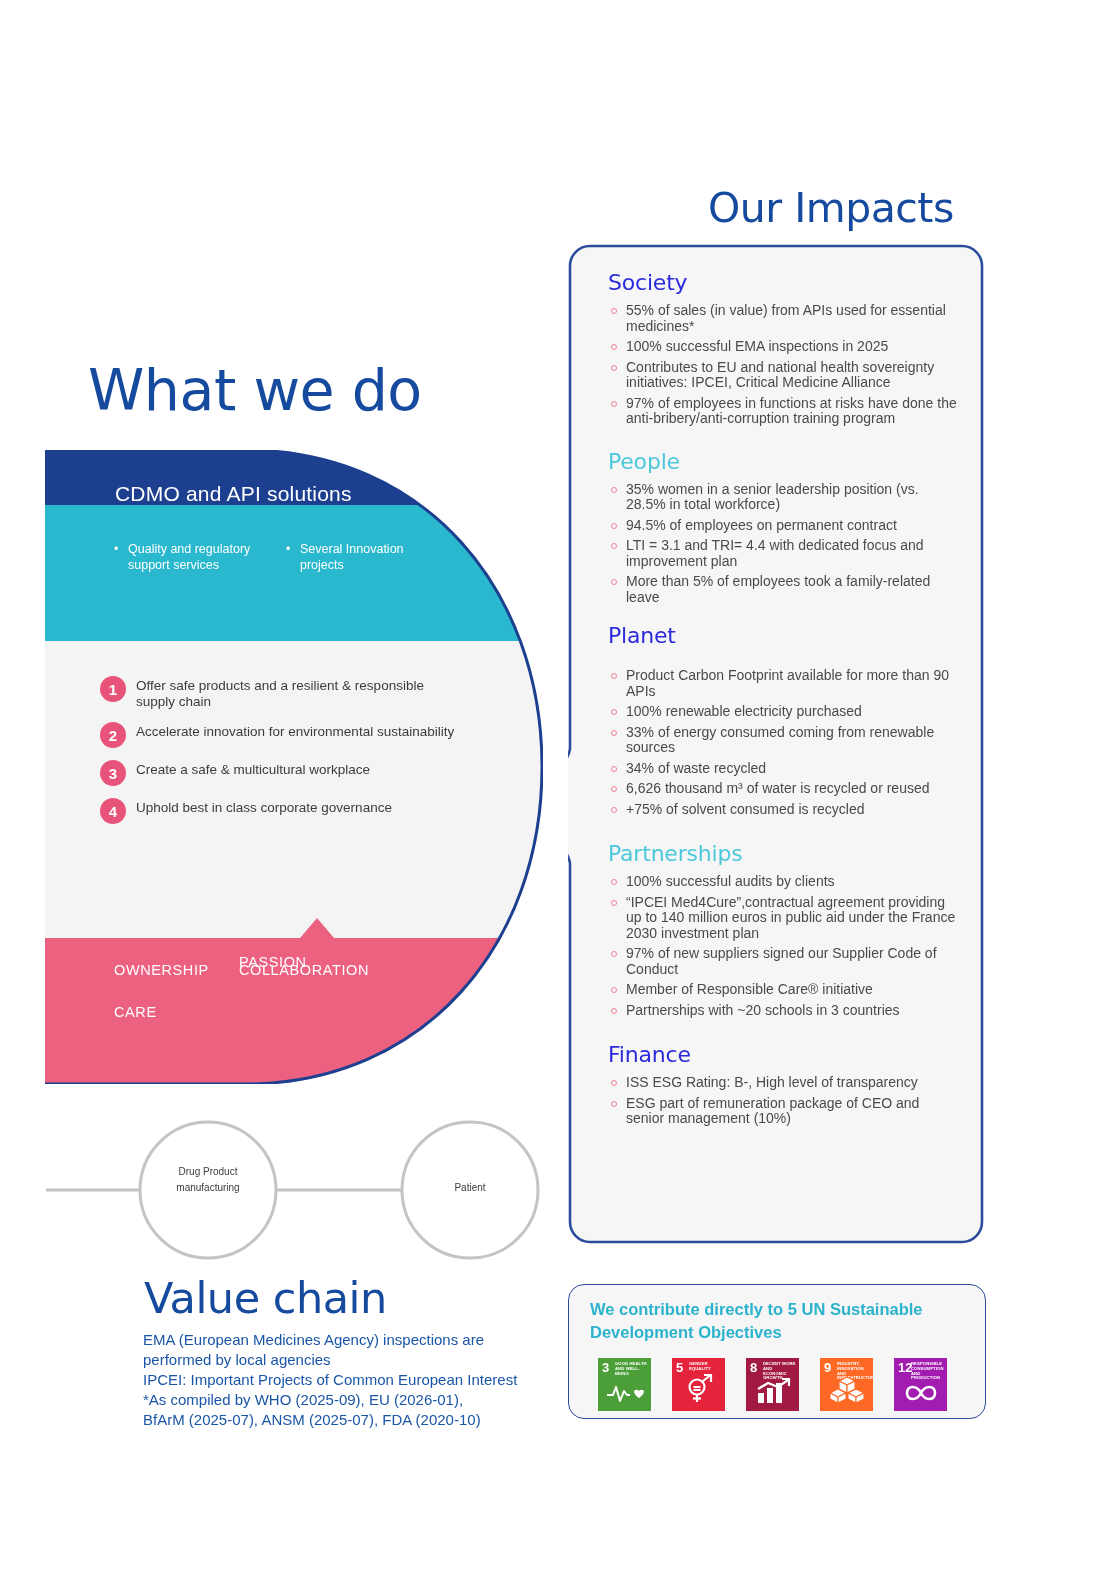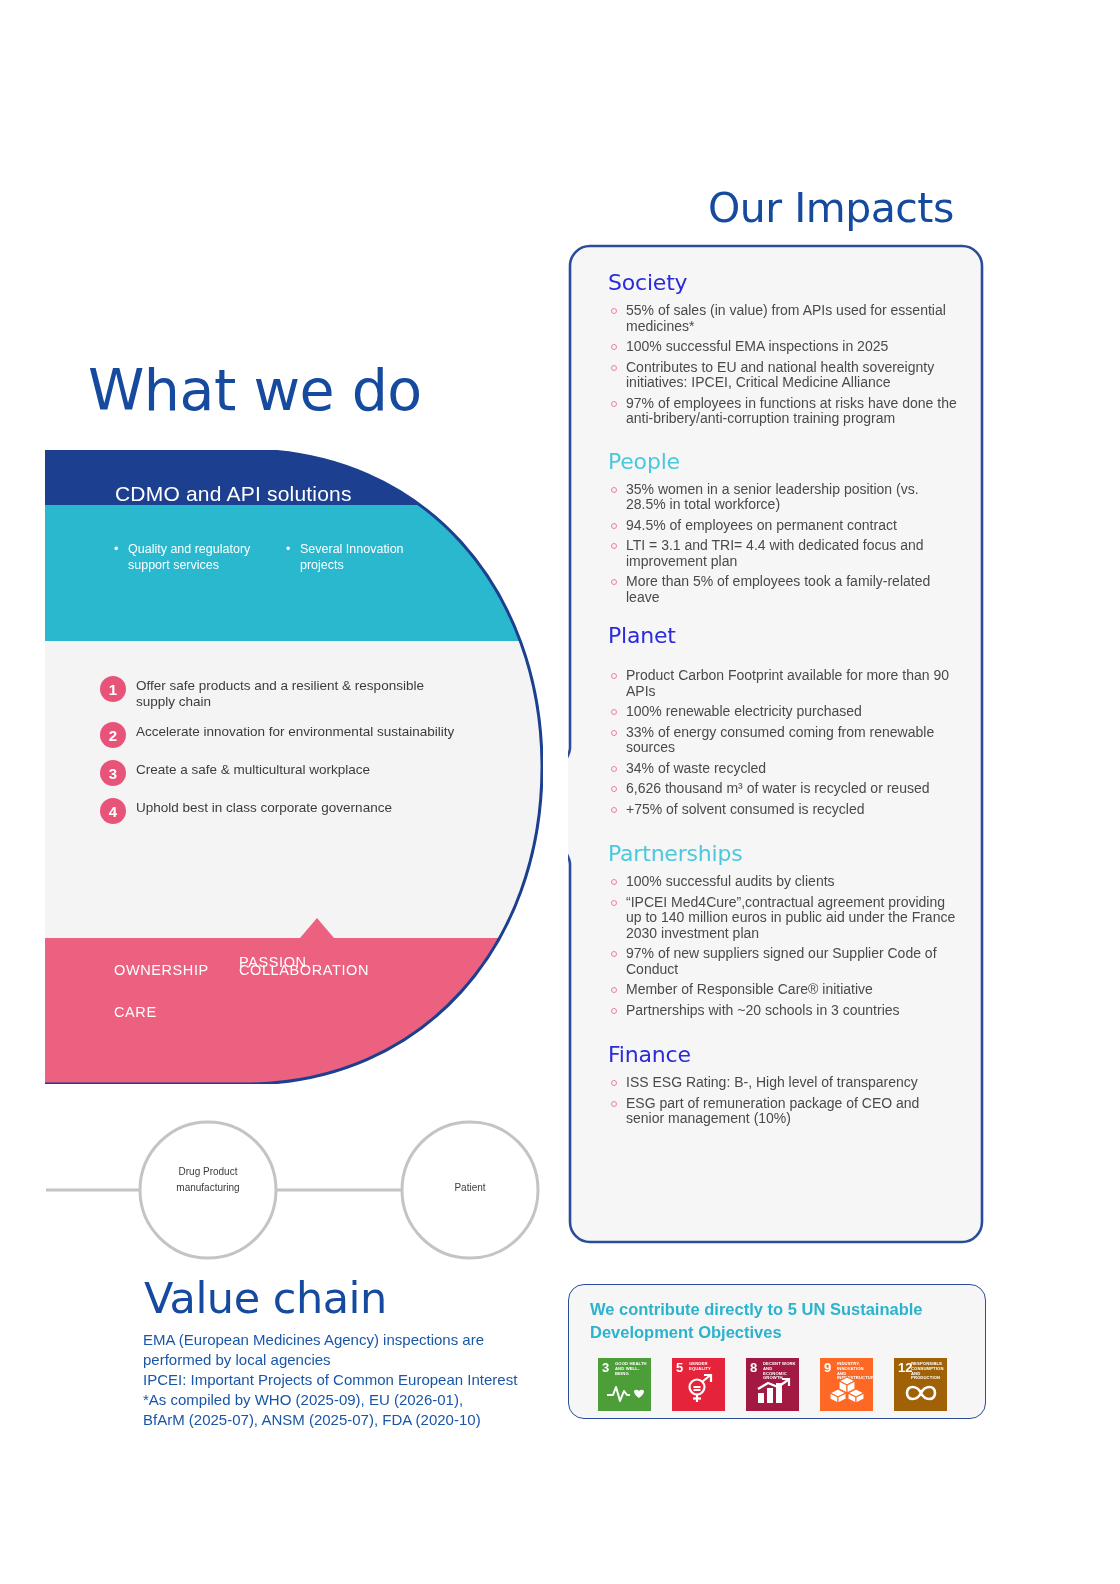--- a/index.html
+++ b/index.html
@@ -302,21 +302,21 @@
           <path d="M1,17 L9,21 L9,27 L1,23 Z"></path>
           <path d="M17,17 L17,23 L9,27 L9,21 Z"></path>
           <path d="M27,13 L35,17 L27,21 L19,17 Z"></path>
           <path d="M19,17 L27,21 L27,27 L19,23 Z"></path>
           <path d="M35,17 L35,23 L27,27 L27,21 Z"></path>
         </g>
       </svg>
     </span>
   </div>
 
-  <div class="sdg-tile" style="background:#a16207">
+  <div class="sdg-tile" style="background:#a21caf">
     <span class="sdg-num">12</span>
     <span class="sdg-lbl">RESPONSIBLE CONSUMPTION AND PRODUCTION</span>
     <span class="sdg-ico">
       <svg width="40" height="22" viewBox="0 0 40 22">
         <path d="M20,11 C16,3 6,3 6,11 C6,19 16,19 20,11 C24,3 34,3 34,11 C34,19 24,19 20,11 Z" stroke="#fff" stroke-width="2.6" fill="none" stroke-linecap="round"></path>
       </svg>
     </span>
   </div>
 
 </div>

